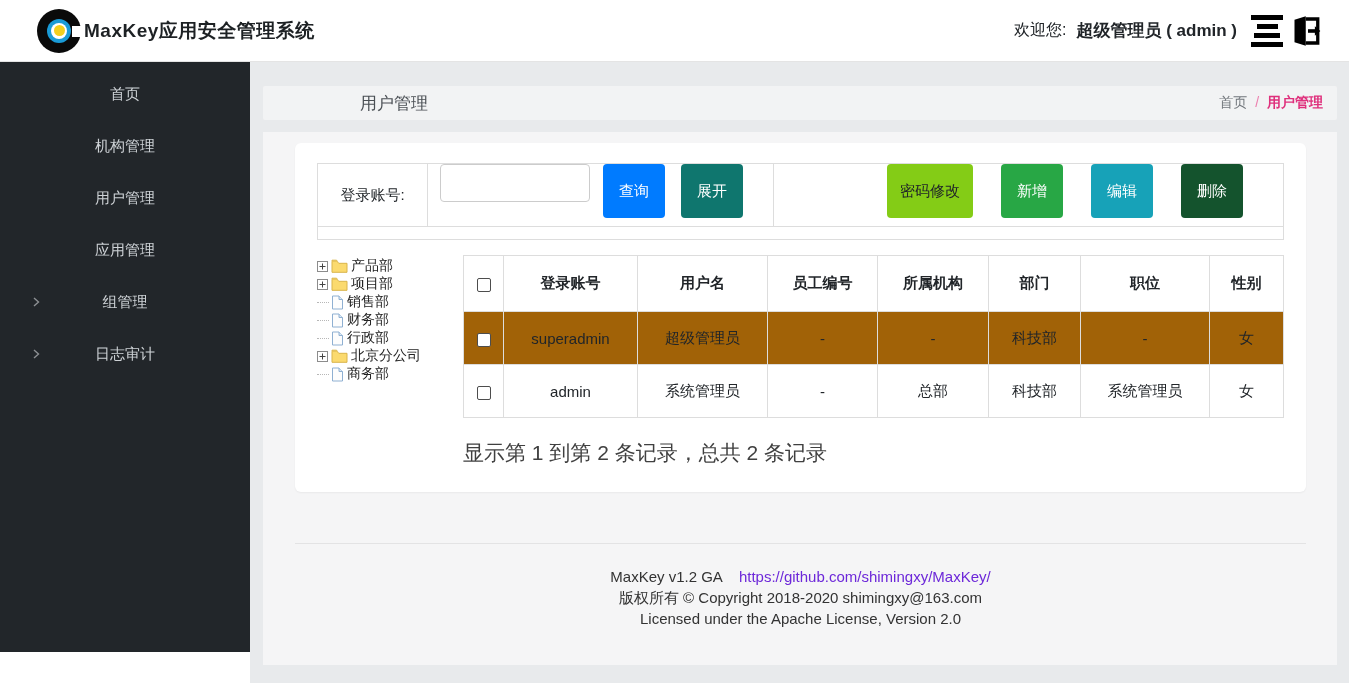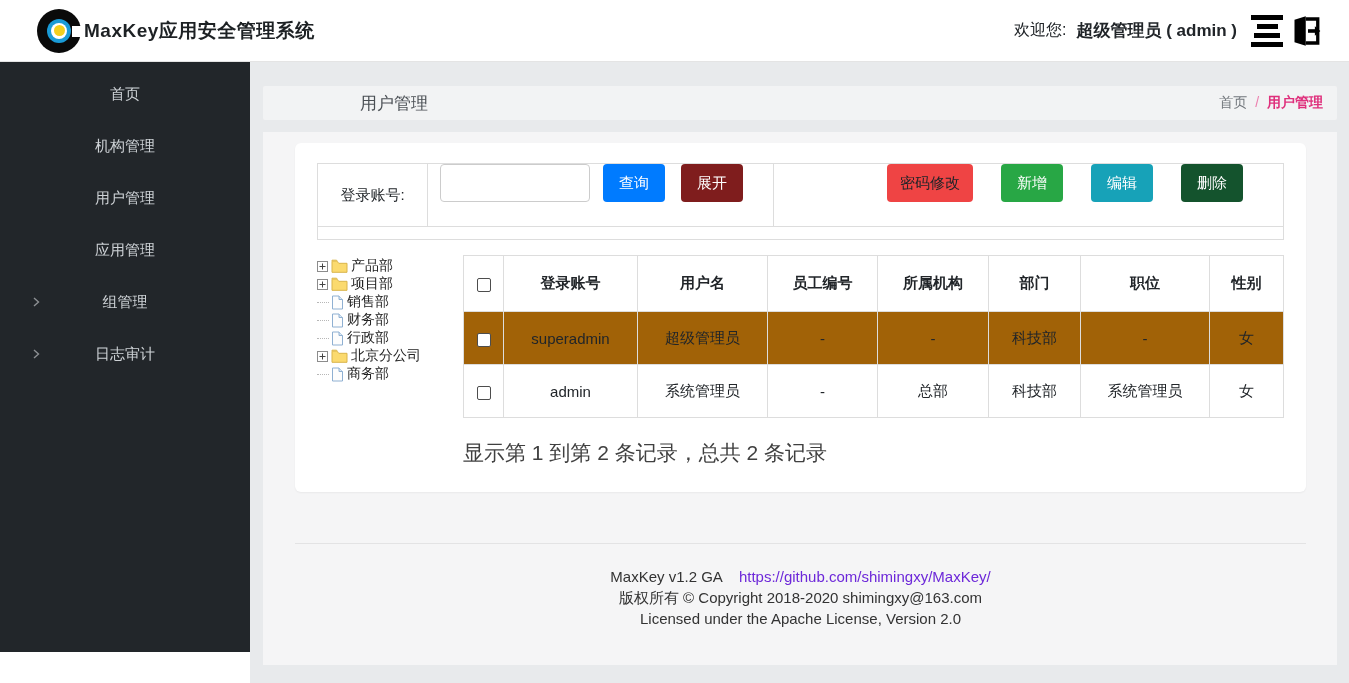--- a/index.html
+++ b/index.html
@@ -43,27 +43,27 @@
   .crumb-sep { color:#ec7fae; margin:0 4px; }
   .crumb-current { color:#df307c; font-weight:bold; }
 
   
   .section { margin-top:12px; background:#f5f5f6; height:533px; padding:11px 31px 0 32px; }
   .card { background:#fff; border-radius:6px; height:349px; padding:20px 22px; box-shadow:0 1px 2px rgba(0,0,0,.05); overflow:hidden; }
 
   .filter-bar { border:1px solid #ddd; height:64px; display:flex; align-items:flex-start; }
   .f-label-cell { width:110px; height:100%; border-right:1px solid #ddd; display:flex; align-items:center; justify-content:center; font-size:15px; color:#212529; }
   .f-input { width:150px; height:38px; margin-left:12px; border:1px solid #ccc; border-radius:4px; padding:0 8px; font-size:15px; outline:none; }
-  .btn { height:38px; border:none; border-radius:4px; font-size:15px; color:#fff; cursor:pointer;
+  .btn { height:54px; border:none; border-radius:4px; font-size:15px; color:#fff; cursor:pointer;
     font-family:Liberation Sans, sans-serif; padding:0 16px; }
   .btn-primary { background:#007bff; margin-left:13px; }
-  .btn-secondary { background:#7f1d1d; margin-left:16px; }
+  .btn-secondary { background:#0f766e; margin-left:16px; }
   .f-sep { width:1px; height:100%; background:#ddd; margin-left:30px; }
   .f-right { flex:1; display:flex; align-items:center; justify-content:flex-end; gap:28px; padding-right:40px; }
-  .btn-warning { background:#ef4444; color:#212529; padding:0 13px; }
+  .btn-warning { background:#84cc16; color:#212529; padding:0 13px; }
   .btn-success { background:#28a745; }
   .btn-info { background:#17a2b8; }
   .btn-danger { background:#14532d; }
 
   .toolbar-strip { height:14px; border:1px solid #ddd; margin-top:-1px; }
 
   
   .body-row { display:flex; margin-top:15px; }
   .tree { width:146px; padding-top:2px; }
   .tree-row { height:18px; display:flex; align-items:center; cursor:pointer; font-size:14px; color:#222; }

